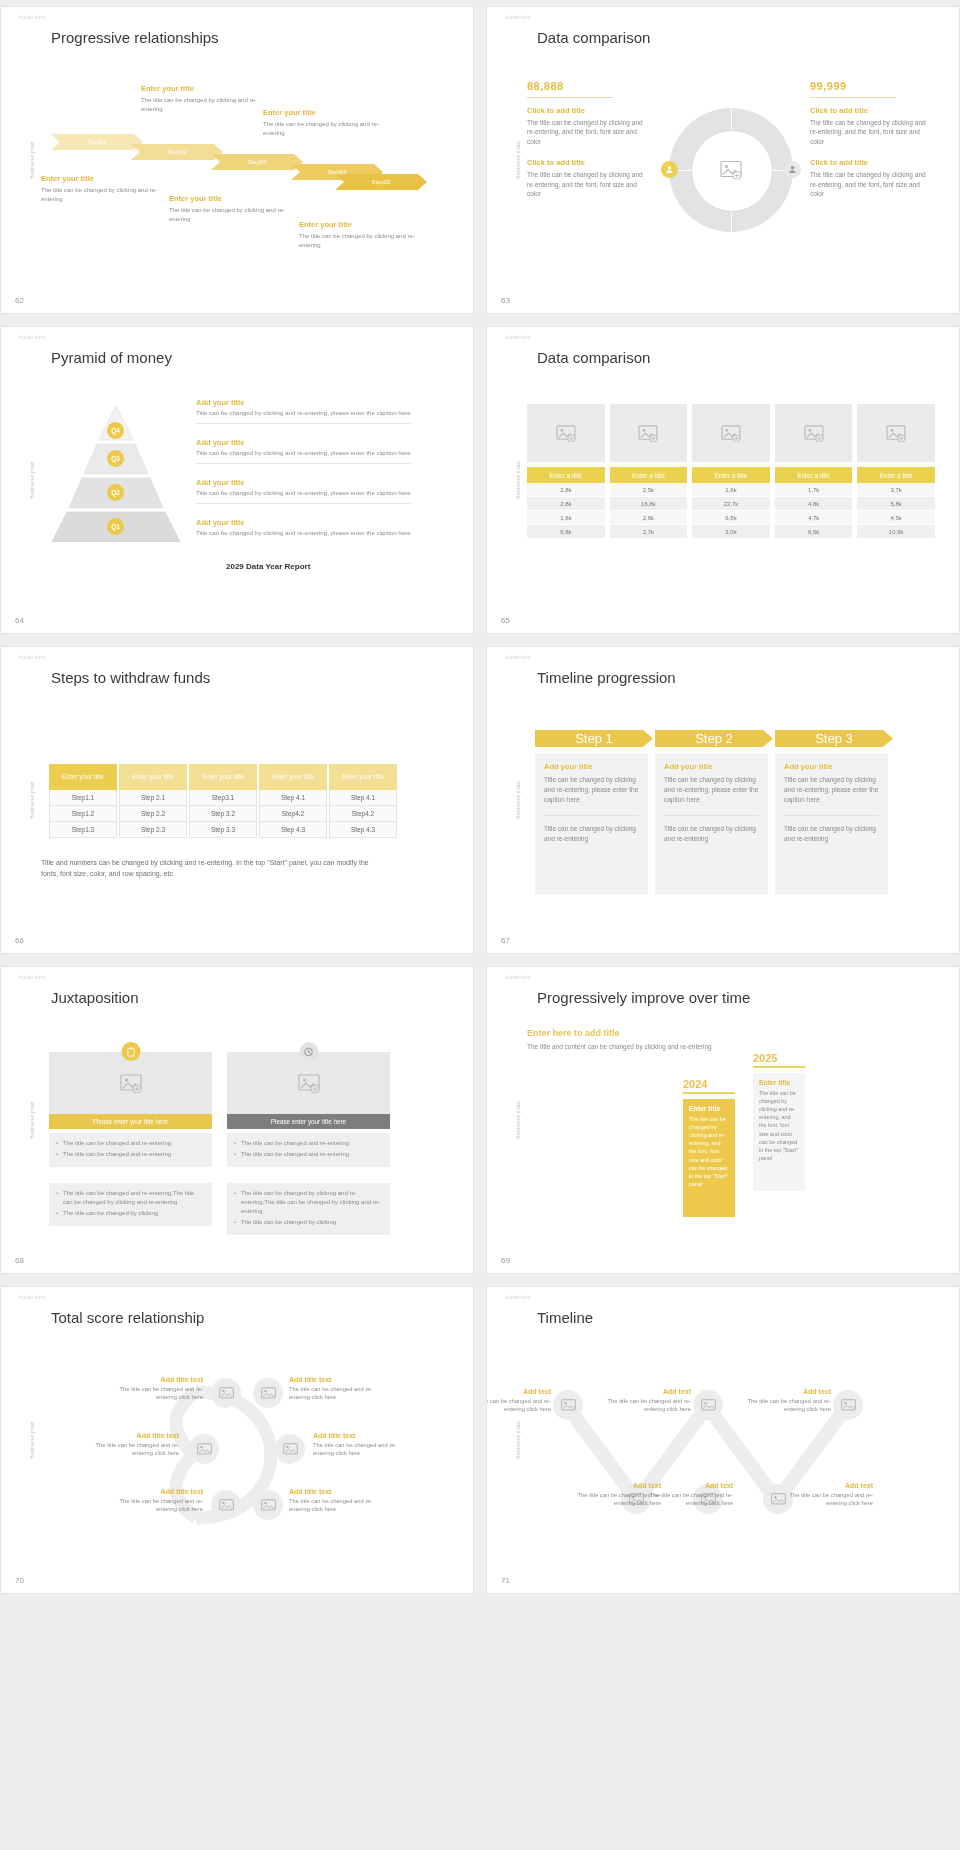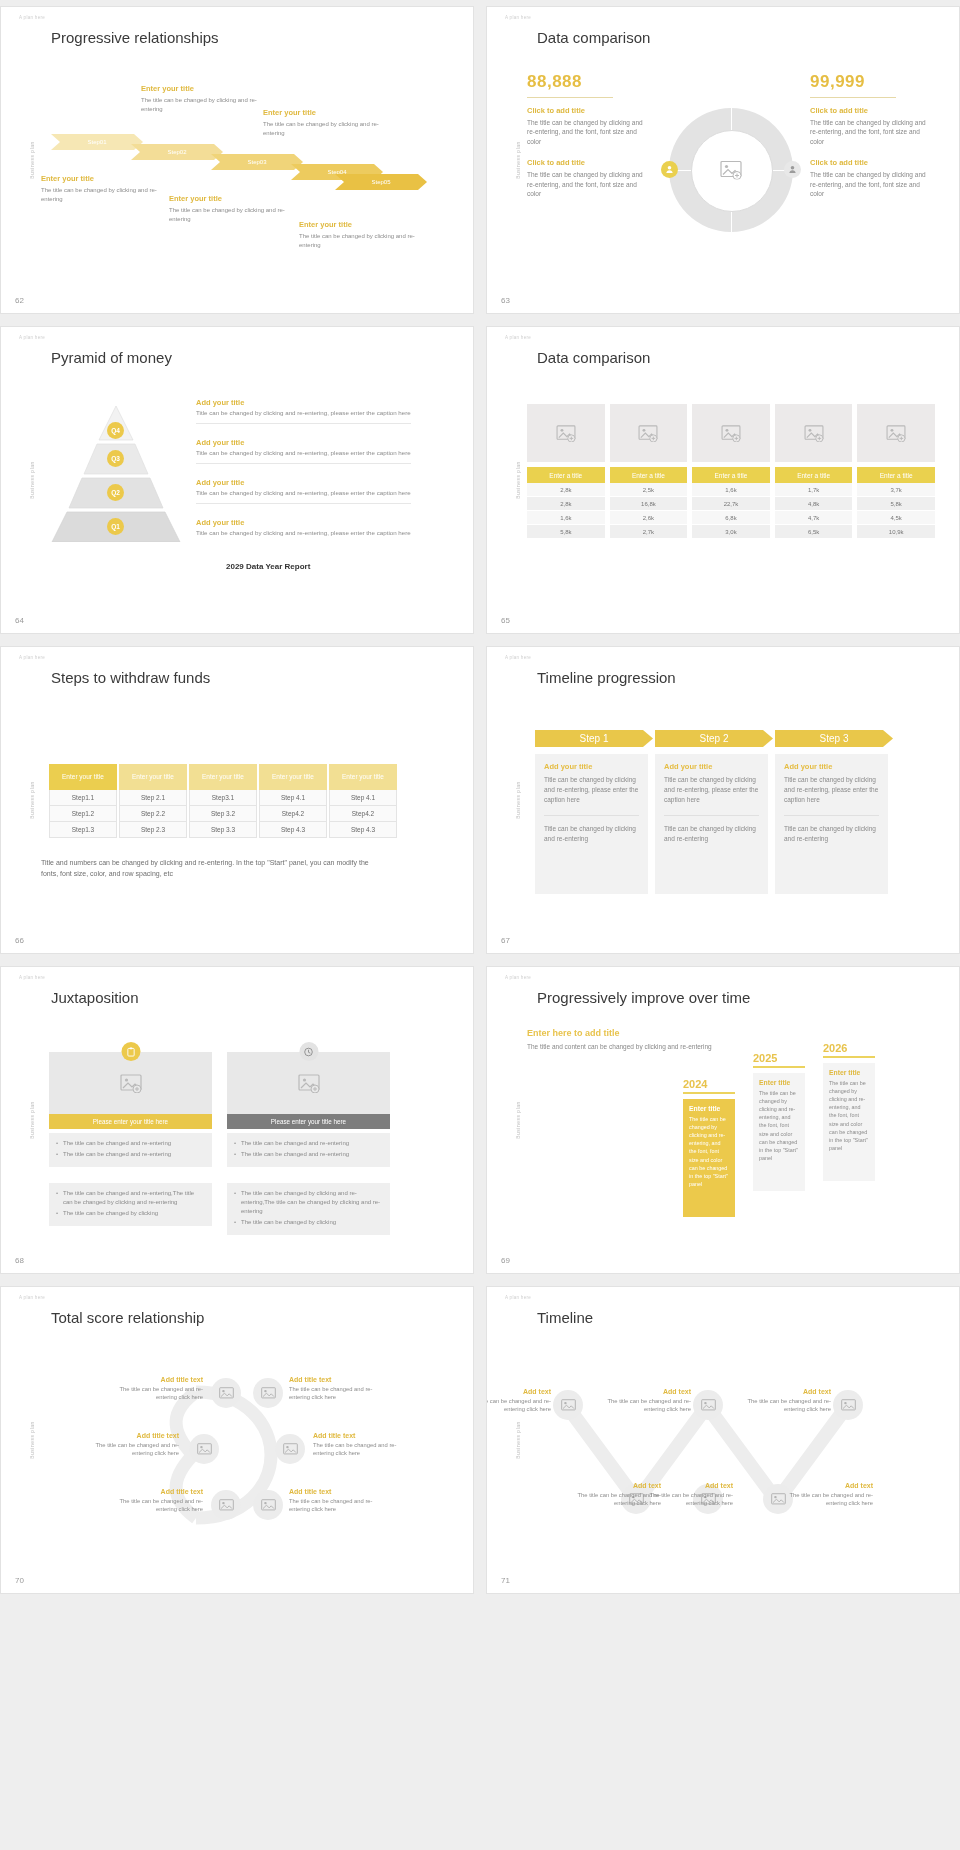--- a/index.html
+++ b/index.html
@@ -75,21 +75,21 @@
   .chev.c1 { background:#f6e7b4; }
   .chev.c2 { background:#f3dd97; }
   .chev.c3 { background:#f0d479; }
   .chev.c4 { background:#edcb5e; }
   .chev.c5 { background:#e9c144; }
   .lblbox { position:absolute; width: 120px; }
   .lblbox .t { font-size: 7.5px; font-weight: bold; color:#e0b93f; margin-bottom:3px; }
   .lblbox .d { font-size: 6px; color:#8d8d8d; line-height:1.5; }
 
   
-  .bignum { font-size: 17px; color: #e6be44; font-weight: bold; letter-spacing: .5px; }
+  .bignum { font-size: 11px; color: #e6be44; font-weight: bold; letter-spacing: .5px; margin-top: 8px; }
   .uline { border-bottom: 1px solid #e6d9a8; width: 86px; margin: 5px 0 8px; }
   .donut-wrap { position:absolute; left: 50%; top: 46px; transform: translateX(-50%); width: 124px; height: 124px; }
   .donut {
     width: 124px; height: 124px; border-radius: 50%;
     background: #e3e3e3;
     position: relative;
   }
   .donut::after{
     content:""; position:absolute; left:22px; top:22px; width:80px; height:80px;
     border-radius:50%; background:#fff;
@@ -152,21 +152,21 @@
   .stephead.lite { background:#f2df93; }
   .stepcell {
     height: 16px; background:#fafafa; border:1px solid #e4e4e4; border-top:none;
     color:#666; font-size:6.5px; display:flex; align-items:center; justify-content:center;
   }
   .stepnote { position:absolute; left:0; top: 155px; width: 335px; font-size:7px; color:#6f6f6f; line-height:1.6; }
 
   
   .tl-head {
     position:absolute; height: 17px; background:#e9c74a; color:#fff;
-    font-size:10px; display:flex; align-items:center; justify-content:center;
+    font-size:13px; display:flex; align-items:center; justify-content:center;
     clip-path: polygon(0 0, calc(100% - 10px) 0, 100% 50%, calc(100% - 10px) 100%, 0 100%);
   }
   .tl-panel {
     position:absolute; background:#f2f2f2; padding: 8px 9px;
   }
   .tl-panel .t { font-size:7.5px; font-weight:bold; color:#e5bd44; margin-bottom:4px; }
   .tl-panel .d { font-size:6.5px; color:#8a8a8a; line-height:1.55; }
   .tl-sep { border-top:1px solid #e0e0e0; margin: 10px 0 8px; }
 
   
@@ -586,28 +586,20 @@
         </div>
       </div>
       <div class="yr-col" style="left:226px; top:30px;">
         <div class="yr">2025</div>
         <div class="rule"></div>
         <div class="box" style="height:118px;">
           <div class="t">Enter title</div>
           <div class="d">The title can be changed by clicking and re-entering, and the font, font size and color can be changed in the top "Start" panel</div>
         </div>
       </div>
-      <div class="yr-col" style="left:296px; top:20px;">
-        <div class="yr">2026</div>
-        <div class="rule"></div>
-        <div class="box" style="height:118px;">
-          <div class="t">Enter title</div>
-          <div class="d">The title can be changed by clicking and re-entering, and the font, font size and color can be changed in the top "Start" panel</div>
-        </div>
-      </div>
     </div>
   </div>
 
   <div class="slide">
     <div class="corner-label">A plan here</div>
     <div class="side-label">Business plan</div>
     <div class="pg">70</div>
     <div class="s-title">Total score relationship</div>
     <div class="body">
       <svg style="position:absolute; left:110px; top:28px;" width="170" height="170" viewBox="0 0 170 170">

